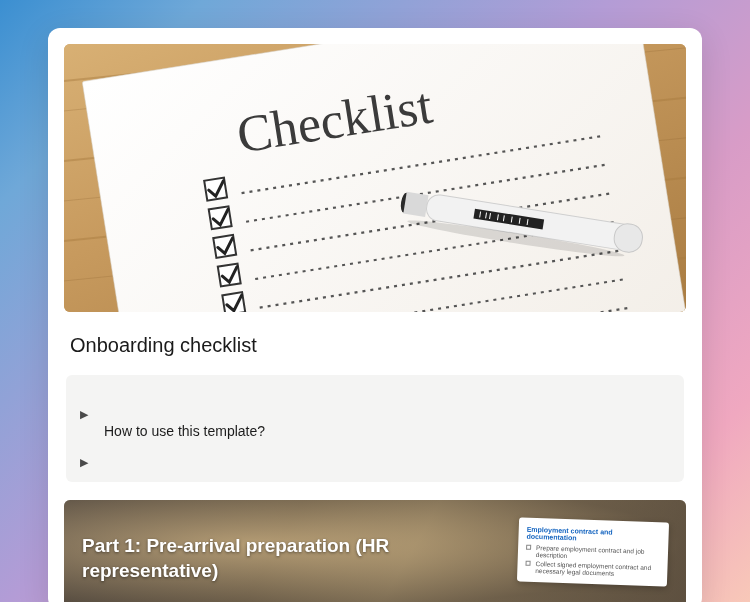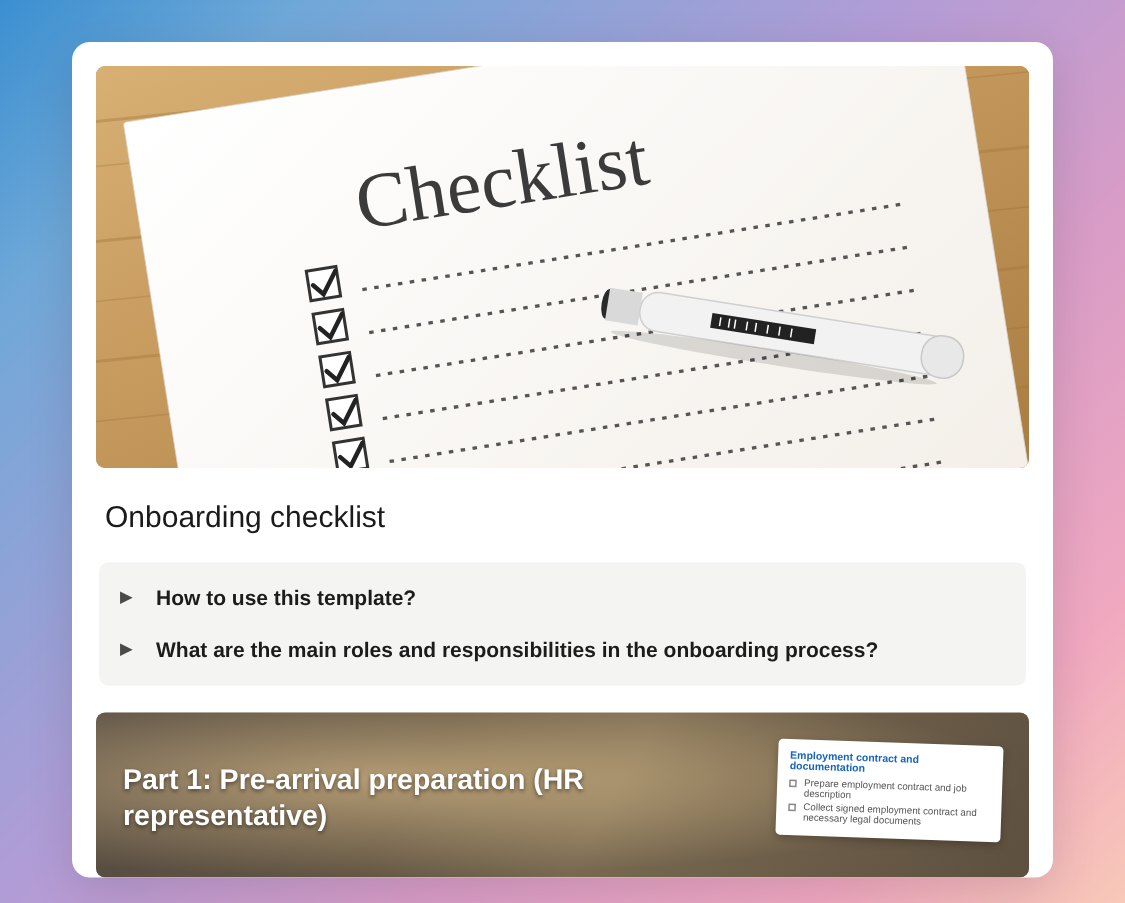--- a/index.html
+++ b/index.html
@@ -53,23 +53,24 @@
   }
   .toggle-item .arrow {
     color: #4a4a4a;
     font-size: 11px;
     line-height: 1;
     width: 12px;
     display: inline-block;
   }
   .toggle-item .label {
     font-size: 14px;
-    font-weight: 700;
+    font-weight: 400;
     color: #1c1c1c;
     line-height: 1.35;
+    margin-top: 33px;
   }
 
   .part {
     margin-top: 18px;
     position: relative;
     width: 622px;
     height: 110px;
     border-radius: 6px;
     overflow: hidden;
     background: linear-gradient(120deg, #6b6258 0%, #8a7a60 35%, #b5a07a 55%, #7e6d56 100%);
@@ -224,21 +225,20 @@
 
   <h1 class="title">Onboarding checklist</h1>
 
   <div class="toggle-group">
     <div class="toggle-item">
       <span class="arrow">▶</span>
       <span class="label">How to use this template?</span>
     </div>
     <div class="toggle-item">
       <span class="arrow">▶</span>
-      <span class="label">What are the main roles and responsibilities in the onboarding process?</span>
     </div>
   </div>
 
   <div class="part">
     <div class="overlay-text">Part 1: Pre-arrival preparation (HR representative)</div>
     <div class="subcard">
       <div class="sc-title">Employment contract and documentation</div>
       <div class="sc-line">
         <span class="box"></span>
         <span>Prepare employment contract and job description</span>

